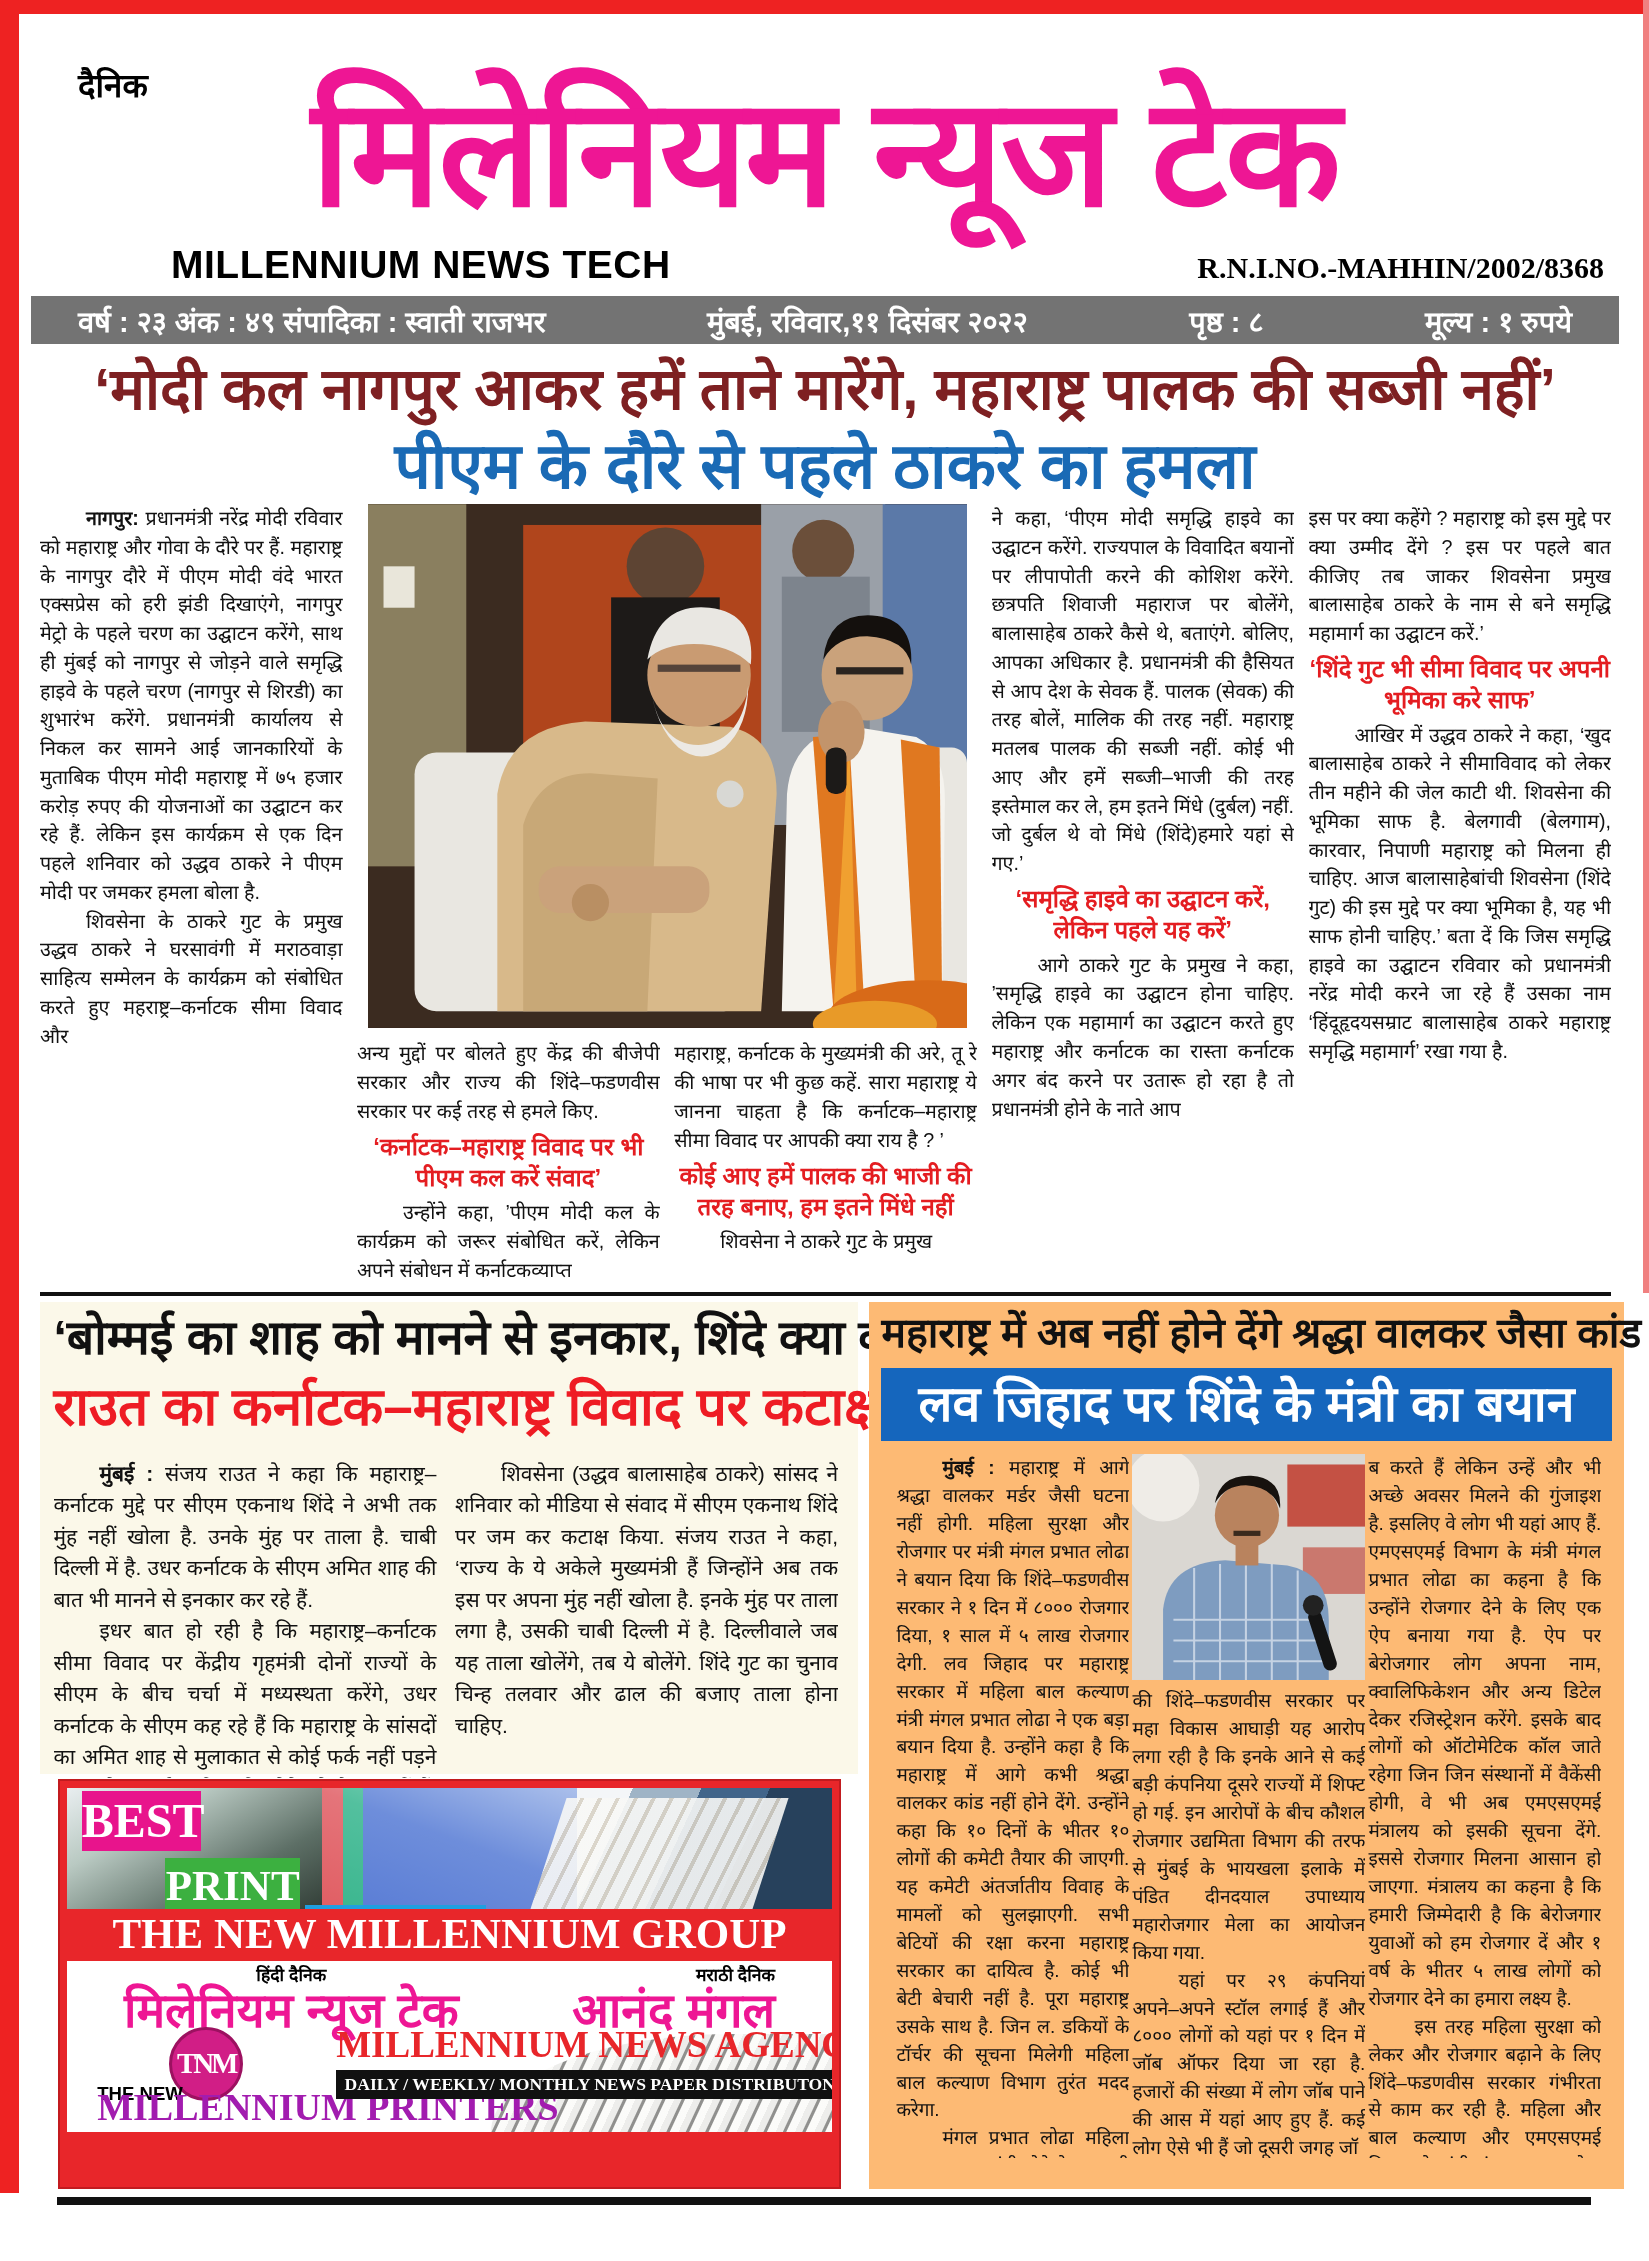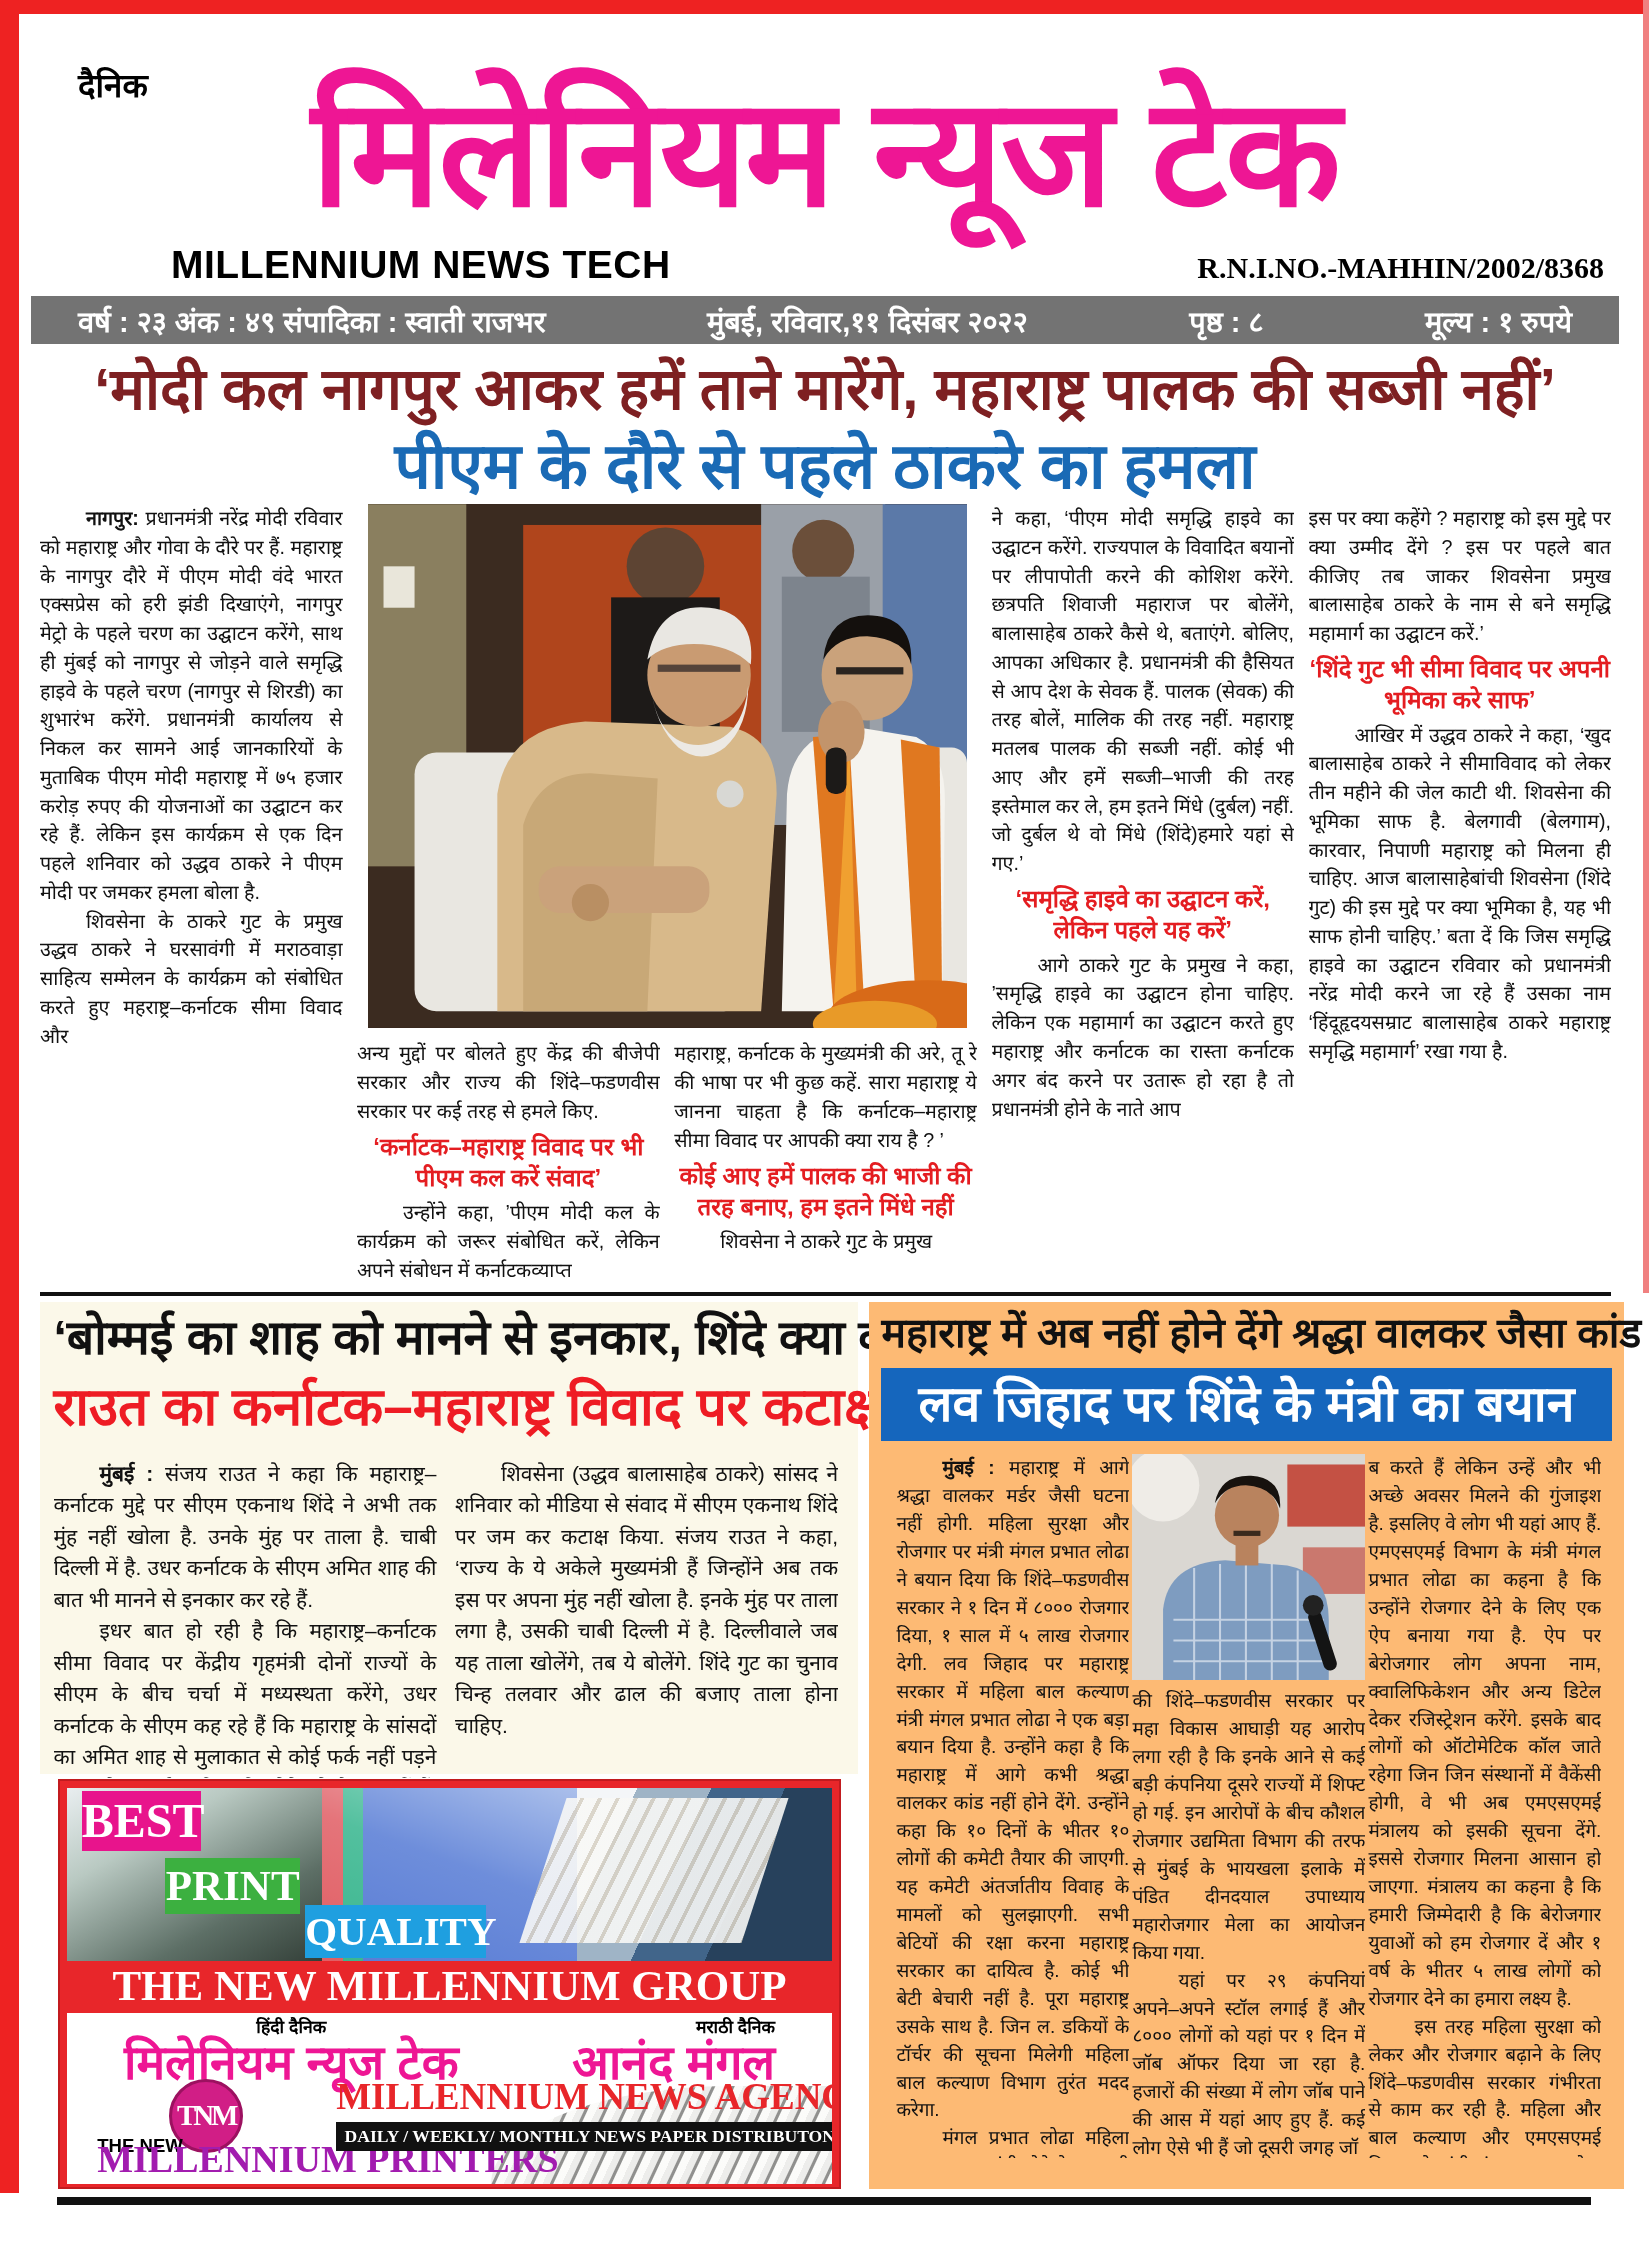--- a/index.html
+++ b/index.html
@@ -43,21 +43,21 @@
   
   .raut-panel{position:absolute;left:40px;top:1302px;width:818px;height:472px;background:#fbf8e9;
               padding:7.2px 13.5px;box-sizing:border-box;}
   .raut-headline{text-align:center;font-size:48px;font-weight:800;color:#111;line-height:1.2;white-space:nowrap;}
   .raut-sub{text-align:center;font-size:53px;font-weight:800;color:#ee1c24;line-height:1.25;white-space:nowrap;margin-top:7.2px;}
   .raut-cols{display:flex;gap:18.6px;margin-top:17.6px;height:320px;overflow:hidden;}
   .raut-col{width:383px;font-size:21px;line-height:1.5;text-align:justify;overflow:hidden;}
 
   .ad-panel{position:absolute;left:58px;top:1779px;width:783px;height:410px;background:#e8262a;
             border:2.1px solid #c21b1f;box-sizing:border-box;padding:7.2px;}
-  .ad-collage{position:relative;width:100%;height:173px;display:flex;overflow:hidden;}
+  .ad-collage{position:relative;width:100%;height:121px;display:flex;overflow:hidden;}
   .tile{flex:1;height:100%;}
   .tile1{background:linear-gradient(150deg,#e9eef0 0%,#b9c9c2 30%,#5d6f66 70%,#333f38 100%);}
   .tile2{background:linear-gradient(200deg,#8c959b 0%,#39424a 45%,#1c242b 100%),
          linear-gradient(90deg,#d44 0 21px,#2a7 21px 41px,#46c 41px 62px);background-blend-mode:screen;}
   .tile3{background:linear-gradient(115deg,#f4f6f8 0 18%,#9fb4c6 18% 40%,#41658a 40% 62%,#27415c 62% 100%);}
   .tile-sheet{position:absolute;right:67px;top:10.3px;width:222px;height:145px;background:
       repeating-linear-gradient(100deg,#f8f8f6 0 13.5px,#d8d2c6 13.5px 17.6px);transform:skewX(-18deg);opacity:.9;}
   .badge{position:absolute;color:#fff;font-family:"Liberation Serif",serif;font-weight:bold;text-align:center;}
   .badge-best{left:14.5px;top:3.1px;width:119px;font-size:48px;background:#e8148c;line-height:1.25;}
   .badge-print{left:98px;top:70px;width:135px;font-size:43px;background:#3cb040;line-height:1.3;}

